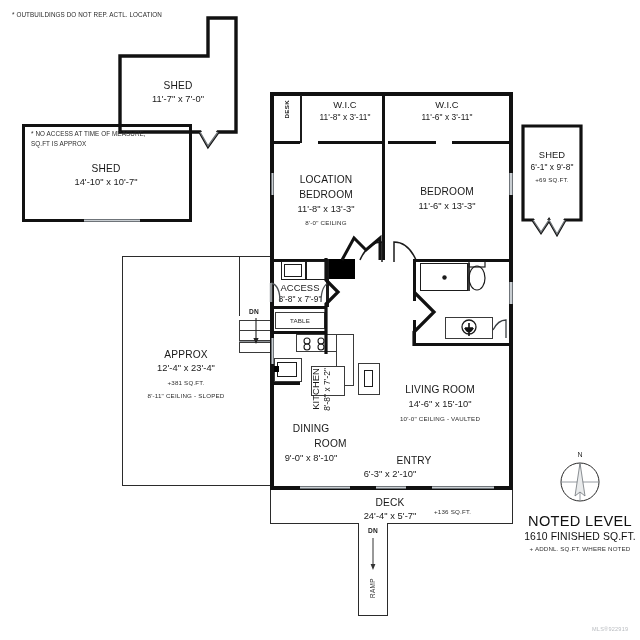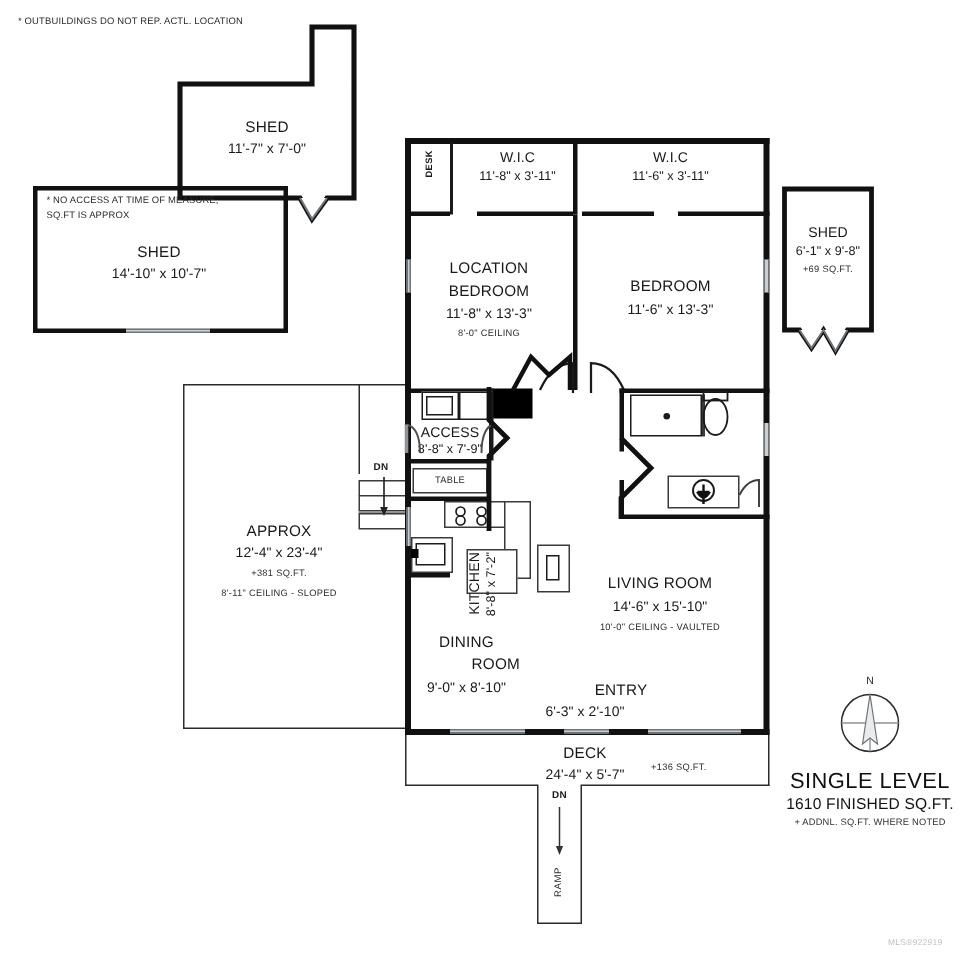--- a/index.html
+++ b/index.html
@@ -309,20 +309,20 @@
     <div class="txt compass-n ctr" style="left:580px; top:451px;">N</div>
     <svg class="abs" style="left:558px; top:460px;" width="44" height="44">
       <circle cx="22" cy="22" r="19" fill="none" stroke="#2a2a2a" stroke-width="1"></circle>
       <line x1="3" y1="22" x2="41" y2="22" stroke="#8b9096" stroke-width=".9"></line>
       <line x1="22" y1="3" x2="22" y2="41" stroke="#8b9096" stroke-width=".9"></line>
       <path d="M 22 3 L 27 36 L 22 32 L 17 36 Z" fill="#e9ebec" stroke="#6f7479" stroke-width=".8"></path>
     </svg>
   </div>
 
   <div>
-    <div class="txt legend-1 ctr" style="left:580px; top:513px;">SINGLE LEVEL</div>
+    <div class="txt legend-1 ctr" style="left:580px; top:513px;">NOTED LEVEL</div>
     <div class="txt legend-2 ctr" style="left:580px; top:531px;">1610 FINISHED SQ.FT.</div>
     <div class="txt legend-3 ctr" style="left:580px; top:545px;">+ ADDNL. SQ.FT. WHERE NOTED</div>
   </div>
 
   <div class="txt mls" style="left:592px; top:626px;">MLS®922919</div>
 
 </div>
 
 </body></html>

